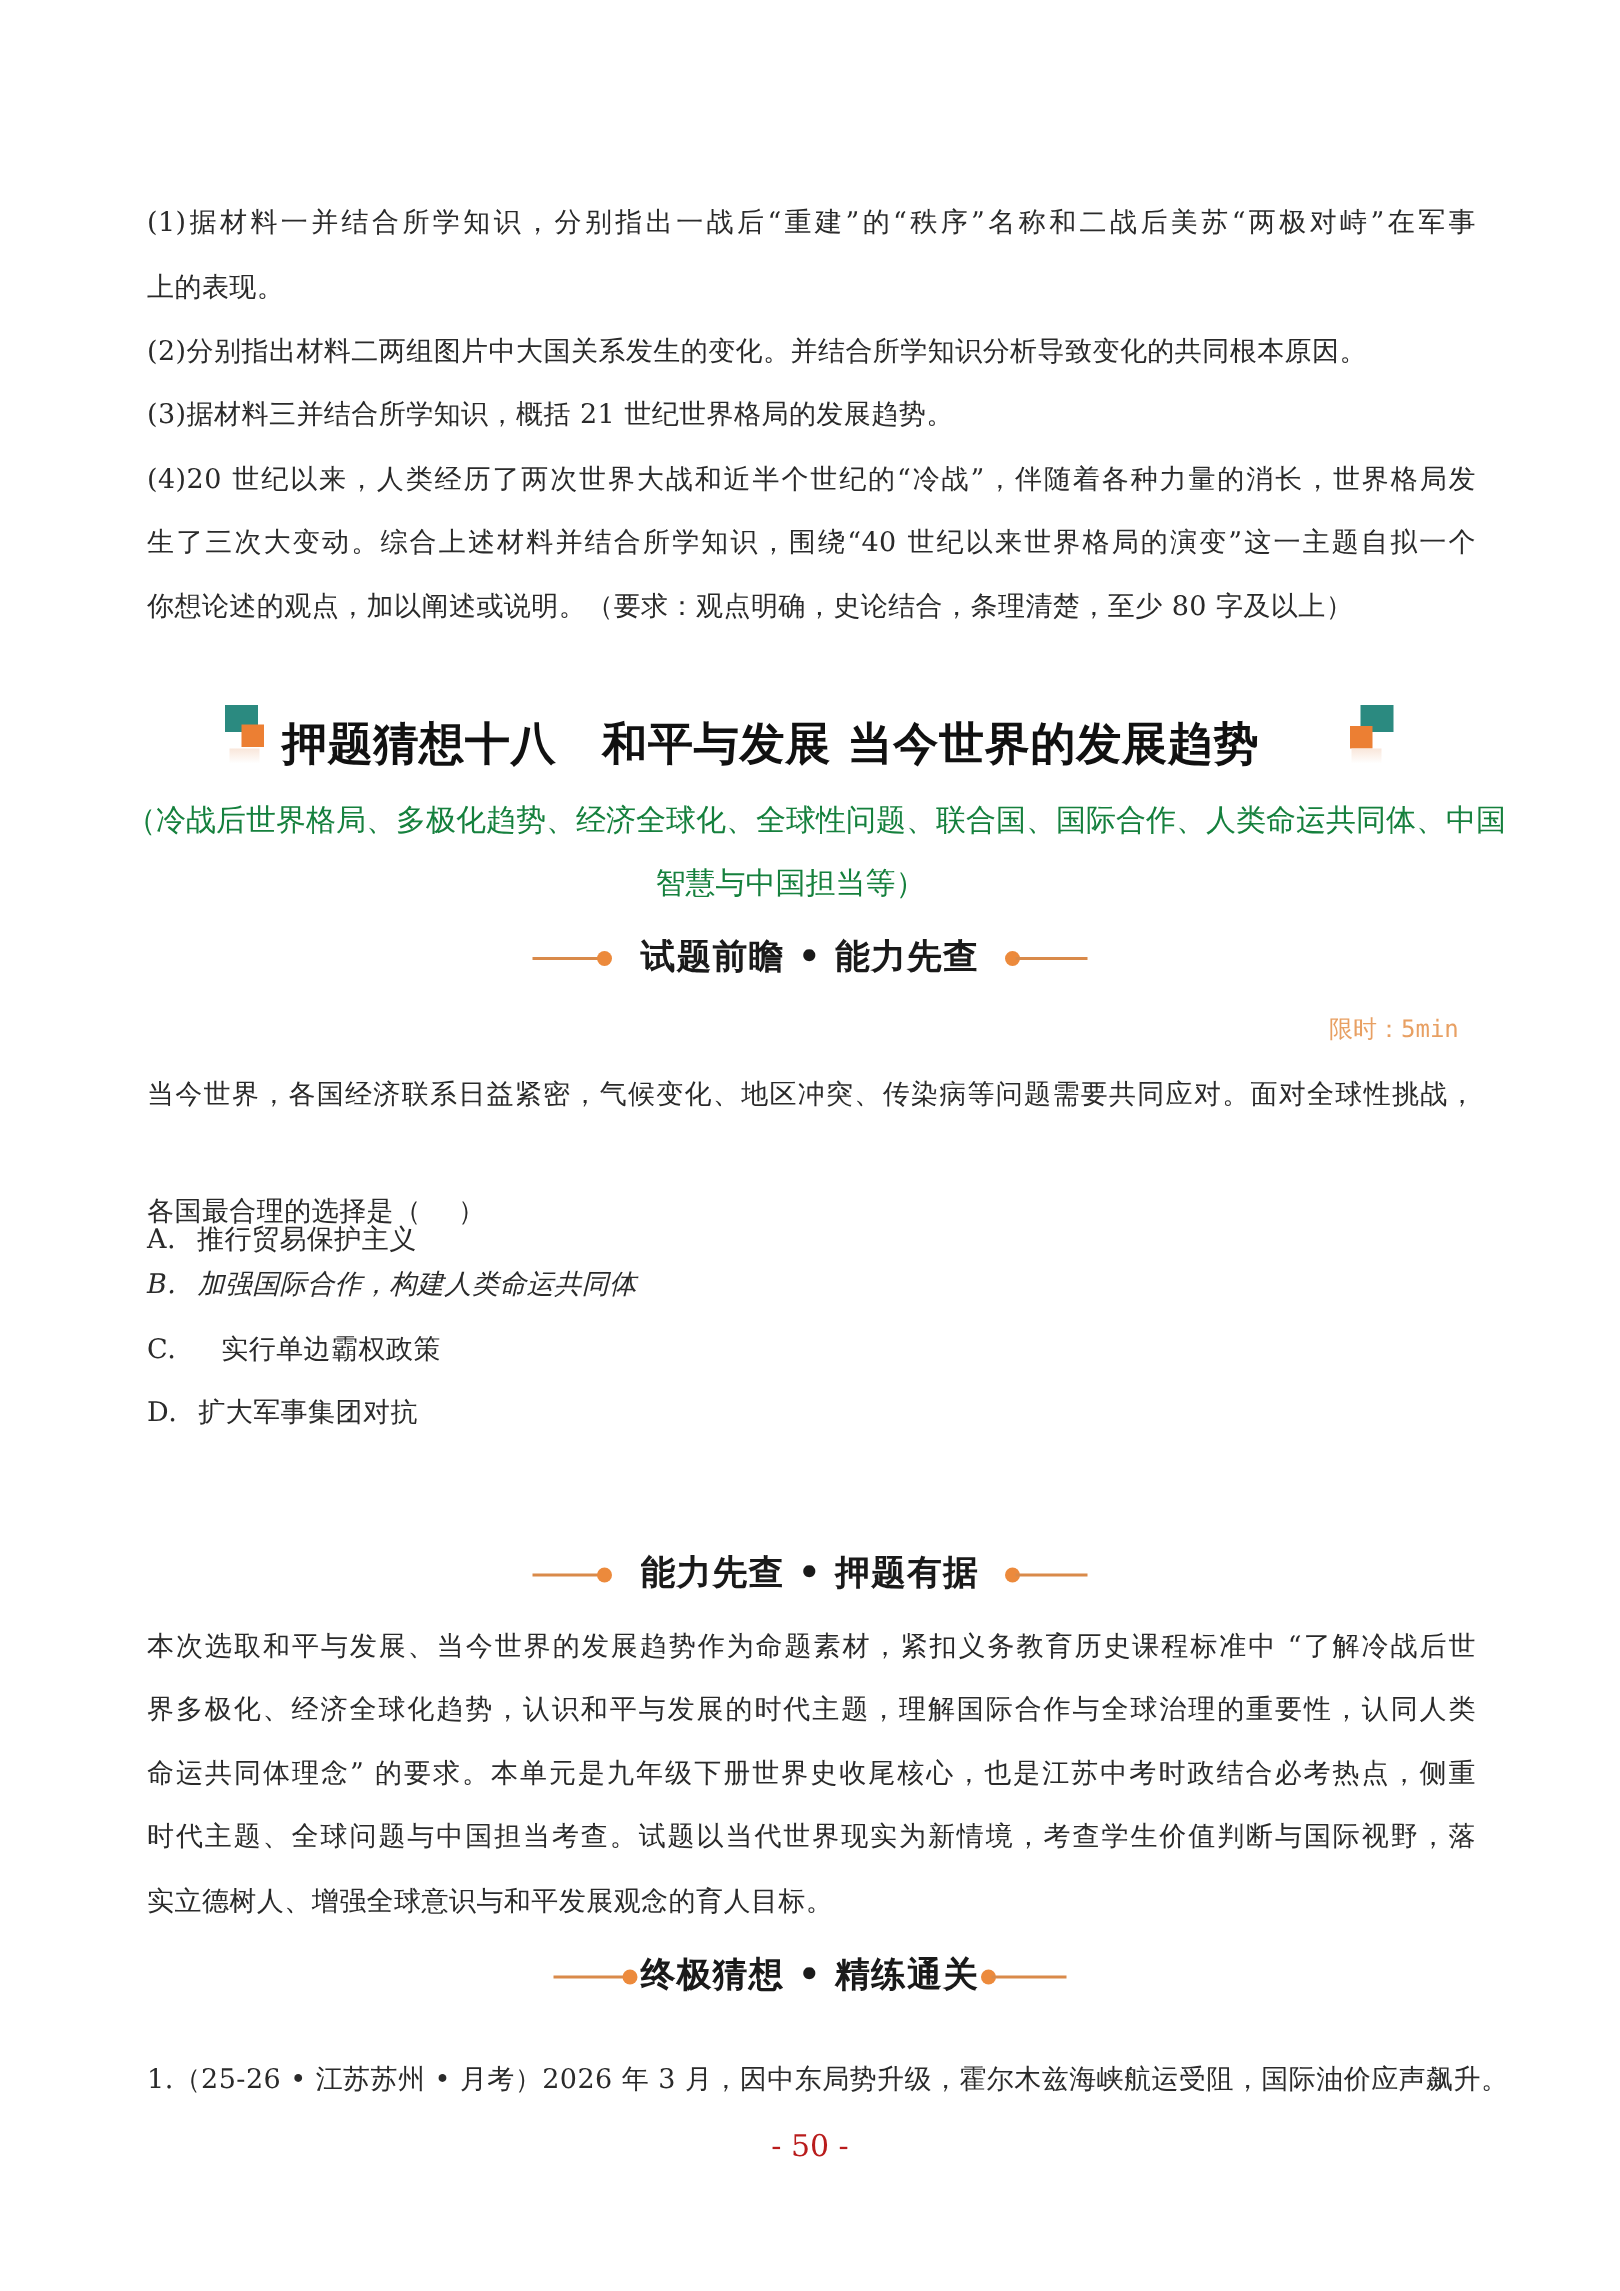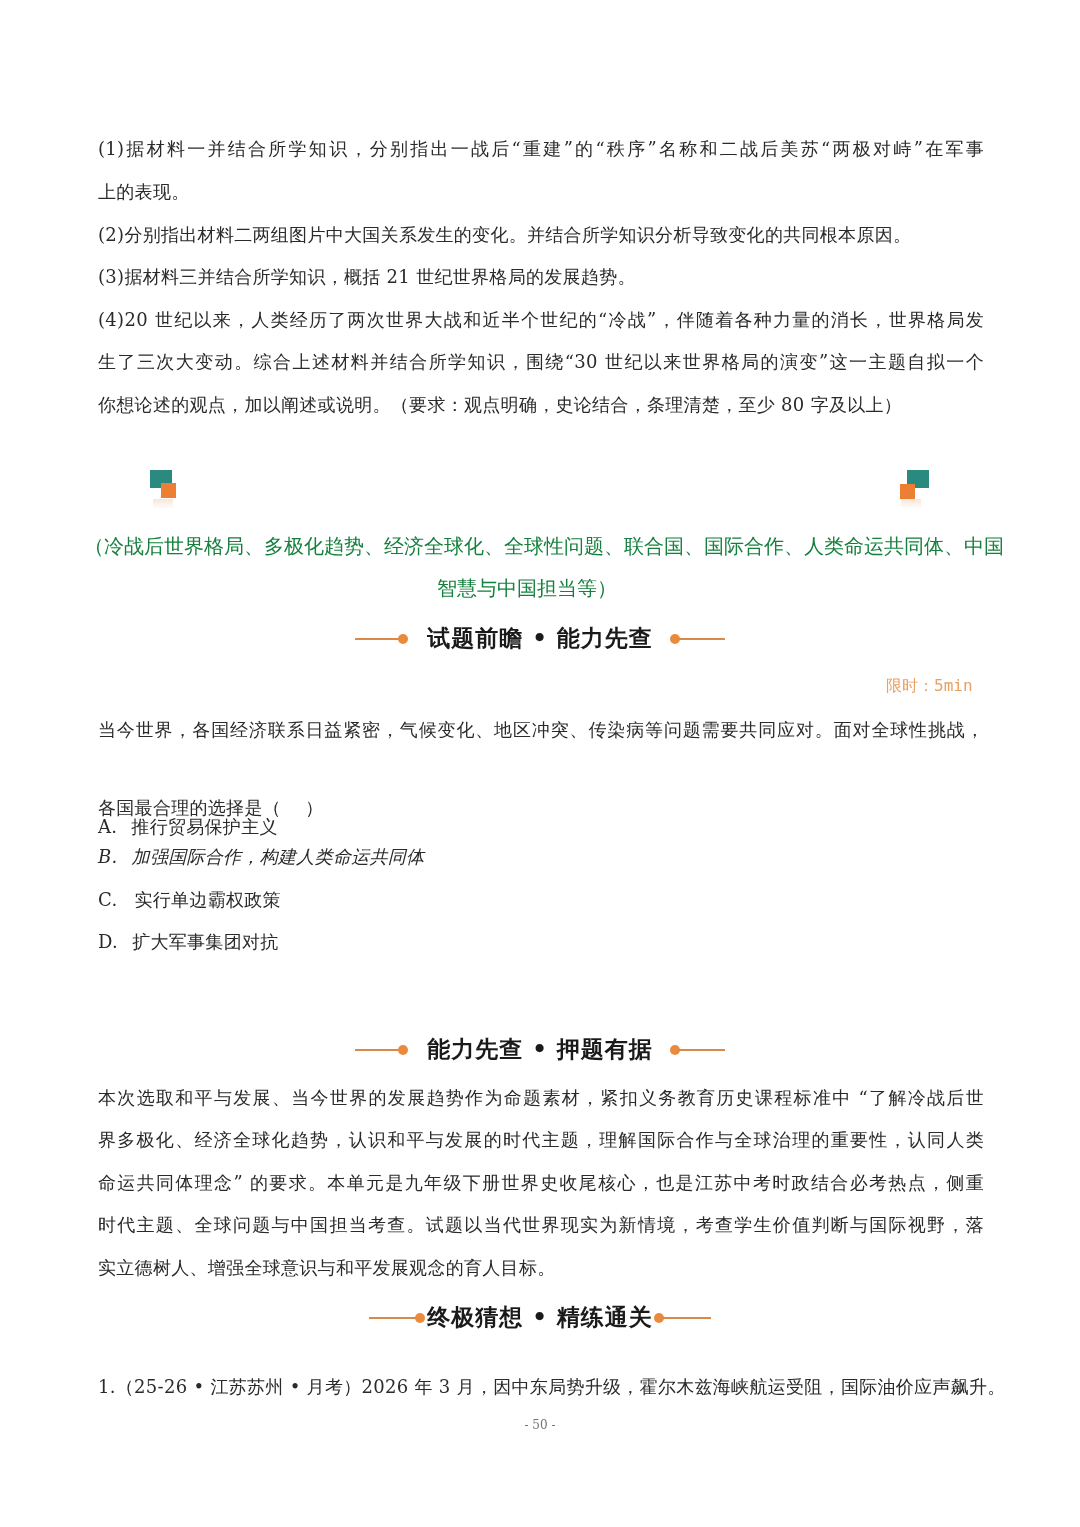--- a/index.html
+++ b/index.html
@@ -134,41 +134,42 @@
     color: #e8a063;
     white-space: nowrap;
   }
 
   .page-num {
     position: absolute;
     top: 1418px;
     left: 0;
     width: 1080px;
     text-align: center;
-    font-size: 12px;
-    color: #737373;
+    font-size: 20px;
+    color: #b91c1c;
   }
 </style>
 </head>
 <body>
 
 <div class="line justify" style="top:137px;">(1)据材料一并结合所学知识，分别指出一战后“重建”的“秩序”名称和二战后美苏“两极对峙”在军事</div>
 <div class="line" style="top:180px;">上的表现。</div>
 <div class="line" style="top:223px;">(2)分别指出材料二两组图片中大国关系发生的变化。并结合所学知识分析导致变化的共同根本原因。</div>
 <div class="line" style="top:265px;">(3)据材料三并结合所学知识，概括 21 世纪世界格局的发展趋势。</div>
 <div class="line justify" style="top:308px;">(4)20 世纪以来，人类经历了两次世界大战和近半个世纪的“冷战”，伴随着各种力量的消长，世界格局发</div>
-<div class="line justify" style="top:350px;">生了三次大变动。综合上述材料并结合所学知识，围绕“30 世纪以来世界格局的演变”这一主题自拟一个</div>
+<div class="line justify" style="top:350px;">生了三次大变动。综合上述材料并结合所学知识，围绕“40 世纪以来世界格局的演变”这一主题自拟一个</div>
 <div class="line" style="top:393px;">你想论述的观点，加以阐述或说明。（要求：观点明确，史论结合，条理清楚，至少 80 字及以上）</div>
 
 <div class="title-wrap">
   <div class="deco deco-left">
     <div class="teal"></div>
     <div class="orange"></div>
     <div class="fade"></div>
   </div>
+  <div class="main-title">押题猜想十八　和平与发展 当今世界的发展趋势</div>
   <div class="deco deco-right">
     <div class="teal"></div>
     <div class="orange"></div>
     <div class="fade"></div>
   </div>
 </div>
 <div class="subtitle" style="top:534px;">（冷战后世界格局、多极化趋势、经济全球化、全球性问题、联合国、国际合作、人类命运共同体、中国</div>
 <div class="subtitle" style="top:576px;">智慧与中国担当等）</div>
 
 <div class="section-head" style="top:621px;">
@@ -186,21 +187,21 @@
 <div class="line" style="top:803px;margin-top:12px;">
   <span>A.</span>
   <span style="margin-left:8px;">推行贸易保护主义</span>
 </div>
 <div class="line" style="top:845px;font-style:italic;">
   <span>B.</span>
   <span style="margin-left:8px;">加强国际合作，构建人类命运共同体</span>
 </div>
 <div class="line" style="top:888px;">
   <span>C.</span>
-  <span style="margin-left:11px;">实行单边霸权政策</span>
+  <span style="margin-left:24px;">实行单边霸权政策</span>
 </div>
 <div class="line" style="top:930px;">
   <span>D.</span>
   <span style="margin-left:8px;">扩大军事集团对抗</span>
 </div>
 
 <div class="section-head" style="top:1032px;">
   <div class="sec-line" style="left:355px; top:17px; width:47px;"></div>
   <div class="sec-dot" style="left:398px; top:13px;"></div>
   <div class="label">能力先查 • 押题有据</div>

